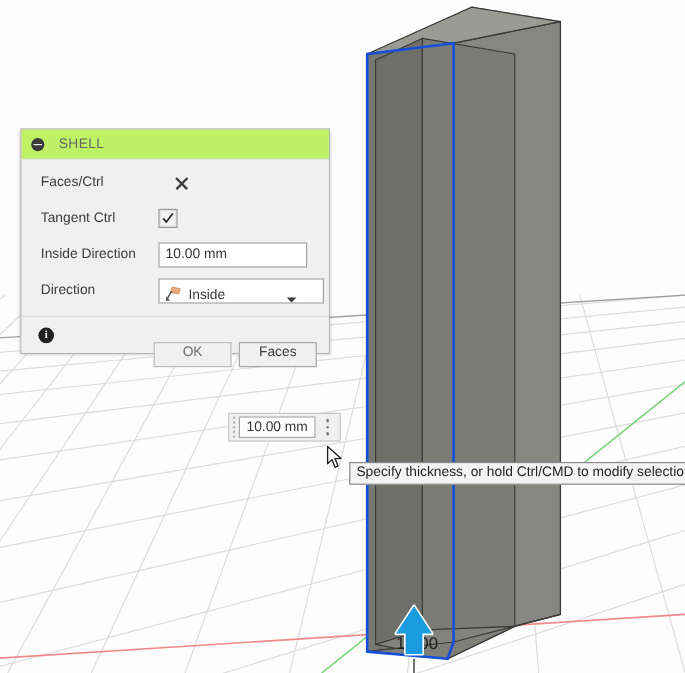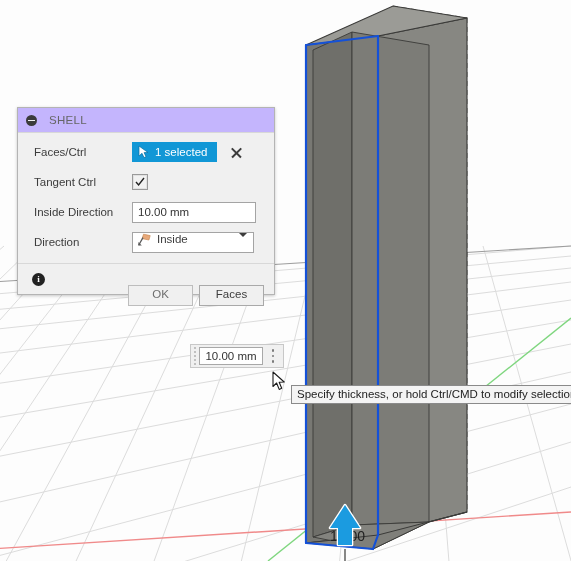--- a/index.html
+++ b/index.html
@@ -42,21 +42,21 @@
     border: 1px solid #b4b4b4;
     box-shadow: 0 1px 3px rgba(0,0,0,0.22);
     font-size: 11.5px;
     color: #3c3c3c;
   }
   .dlg-header {
     height: 24px;
     display: flex;
     align-items: center;
     padding: 0 8px;
-    background: #c4b5fd;
+    background: #bef264;
     border-bottom: 1px solid #d8d8d8;
   }
   .collapse-icon {
     width: 11px; height: 11px;
     border-radius: 50%;
     background: #3b3b3b;
     position: relative;
     margin-right: 12px;
     flex: none;
   }
@@ -152,22 +152,22 @@
     box-sizing: content-box;
   }
 
   
   .dropdown {
     width: 112px;
     height: 19px;
     background: #ffffff;
     border: 1px solid #a4a4a4;
     display: flex;
-    align-items: flex-start;
-    padding: 0 4px 0 4px;
+    align-items: flex-end;
+    padding: 0 20px 0 4px;
     cursor: pointer;
   }
   .dd-icon { width: 15px; height: 14px; flex: none; margin-right: 5px; }
   .dd-text { flex: 1; font-size: 11.5px; color: #3c3c3c; }
   .dd-caret {
     width: 0; height: 0;
     border-left: 4px solid transparent;
     border-right: 4px solid transparent;
     border-top: 4px solid #3c3c3c;
     margin-right: 2px;
@@ -378,26 +378,20 @@
     <div class="dlg-header">
       <span class="collapse-icon"></span>
       <span class="dlg-title">SHELL</span>
     </div>
 
     <div class="dlg-body">
 
       <div class="dlg-row">
         <span class="row-label">Faces/Ctrl</span>
         <span class="row-field">
-          <span class="sel-button">
-            <svg class="cursor-glyph" viewBox="0 0 12 14">
-              <path d="M1,1 L1,11 L4,8.3 L6,12.6 L8,11.7 L6.1,7.6 L10,7.5 Z" fill="#ffffff" stroke="#0c6ea0" stroke-width="0.7"></path>
-            </svg>
-            <span>1 selected</span>
-          </span>
           <span class="sel-clear"></span>
         </span>
       </div>
 
       <div class="dlg-row">
         <span class="row-label">Tangent Ctrl</span>
         <span class="row-field">
           <span class="checkbox">
             <svg width="12" height="12" viewBox="0 0 12 12">
               <path d="M2,6 L4.6,9 L10,2" fill="none" stroke="#232323" stroke-width="1.4"></path>

